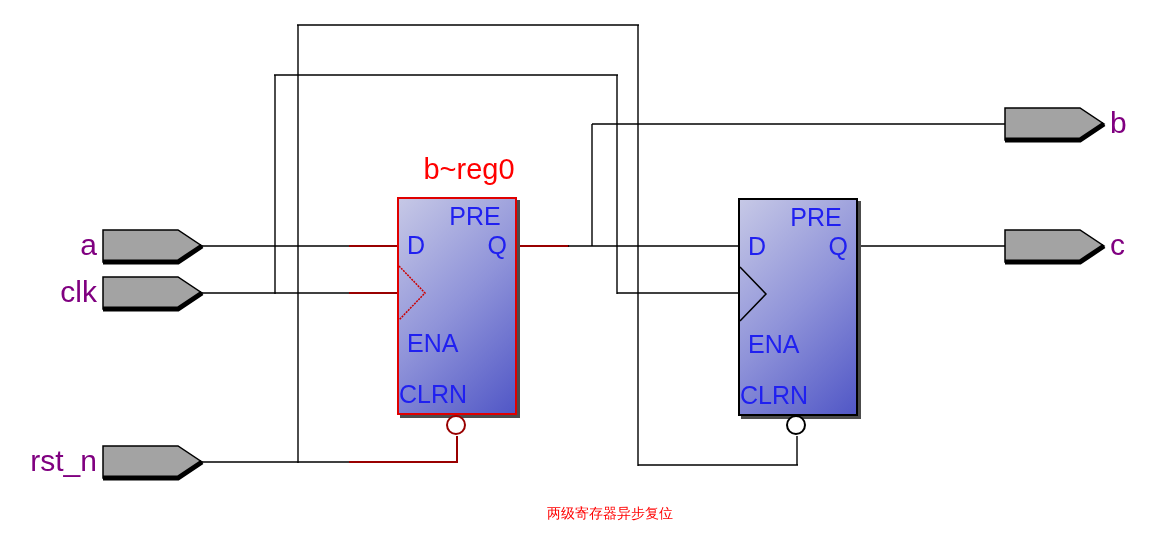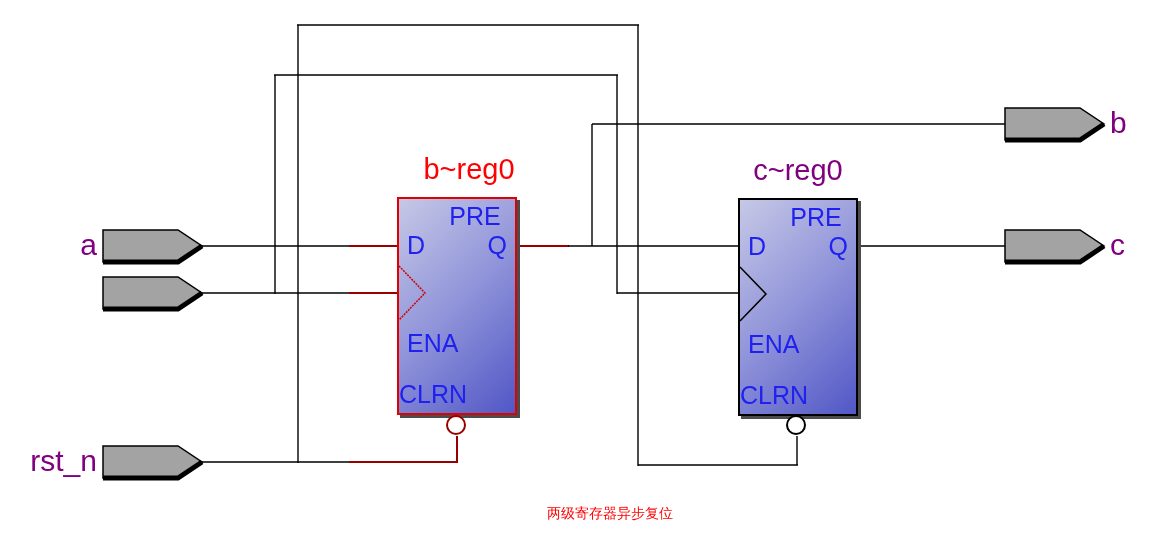--- a/index.html
+++ b/index.html
@@ -92,20 +92,21 @@
       <line x1="638" y1="465" x2="798" y2="465" stroke="#000000" stroke-width="1.4"></line>
       <line x1="797" y1="465" x2="797" y2="436" stroke="#000000" stroke-width="1.4"></line>
       <line x1="515" y1="246" x2="569" y2="246" stroke="#990000" stroke-width="2"></line>
       <line x1="568" y1="246" x2="740" y2="246" stroke="#000000" stroke-width="1.4"></line>
       <line x1="592" y1="246" x2="592" y2="124" stroke="#000000" stroke-width="1.4"></line>
       <line x1="592" y1="124" x2="1006" y2="124" stroke="#000000" stroke-width="1.4"></line>
       <line x1="856" y1="246" x2="1006" y2="246" stroke="#000000" stroke-width="1.4"></line>
     </svg>
 
   <div class="pin-label in" id="label-a">a</div>
+  <div class="pin-label in" id="label-clk">clk</div>
   <div class="pin-label in" id="label-rstn">rst_n</div>
 
   <svg class="pin-shape" id="pin-a" viewBox="0 0 104 38">
     <polygon points="2,3 77,3 101,19 77,35 2,35" fill="#a3a3a3" stroke="#000" stroke-width="1.5" class="pin-fill"></polygon>
     <path d="M2,35 L77,35 L101,19" fill="none" stroke="#000" stroke-width="5"></path>
   </svg>
   <svg class="pin-shape" id="pin-clk" viewBox="0 0 104 38">
     <polygon points="2,3 77,3 101,19 77,35 2,35" fill="#a3a3a3" stroke="#000" stroke-width="1.5" class="pin-fill"></polygon>
     <path d="M2,35 L77,35 L101,19" fill="none" stroke="#000" stroke-width="5"></path>
   </svg>
@@ -132,21 +133,20 @@
     <span class="port d">D</span>
     <span class="port q">Q</span>
     <span class="port ena">ENA</span>
     <span class="port clrn">CLRN</span>
     <svg class="clk-chevron" viewBox="0 0 30 56">
       <polyline points="1,1 27,28 1,55" fill="none" stroke="#cc0000" stroke-width="1.5" stroke-dasharray="2,1"></polyline>
     </svg>
   </div>
   <div class="bubble" id="bubble-b"></div>
 
-  <div class="reg-title" id="title-c">c~reg0</div>
   <div class="dff" id="reg-c">
     <span class="port pre">PRE</span>
     <span class="port d">D</span>
     <span class="port q">Q</span>
     <span class="port ena">ENA</span>
     <span class="port clrn">CLRN</span>
     <svg class="clk-chevron" viewBox="0 0 30 56">
       <polyline points="1,1 27,28 1,55" fill="none" stroke="#000000" stroke-width="1.5"></polyline>
     </svg>
   </div>

